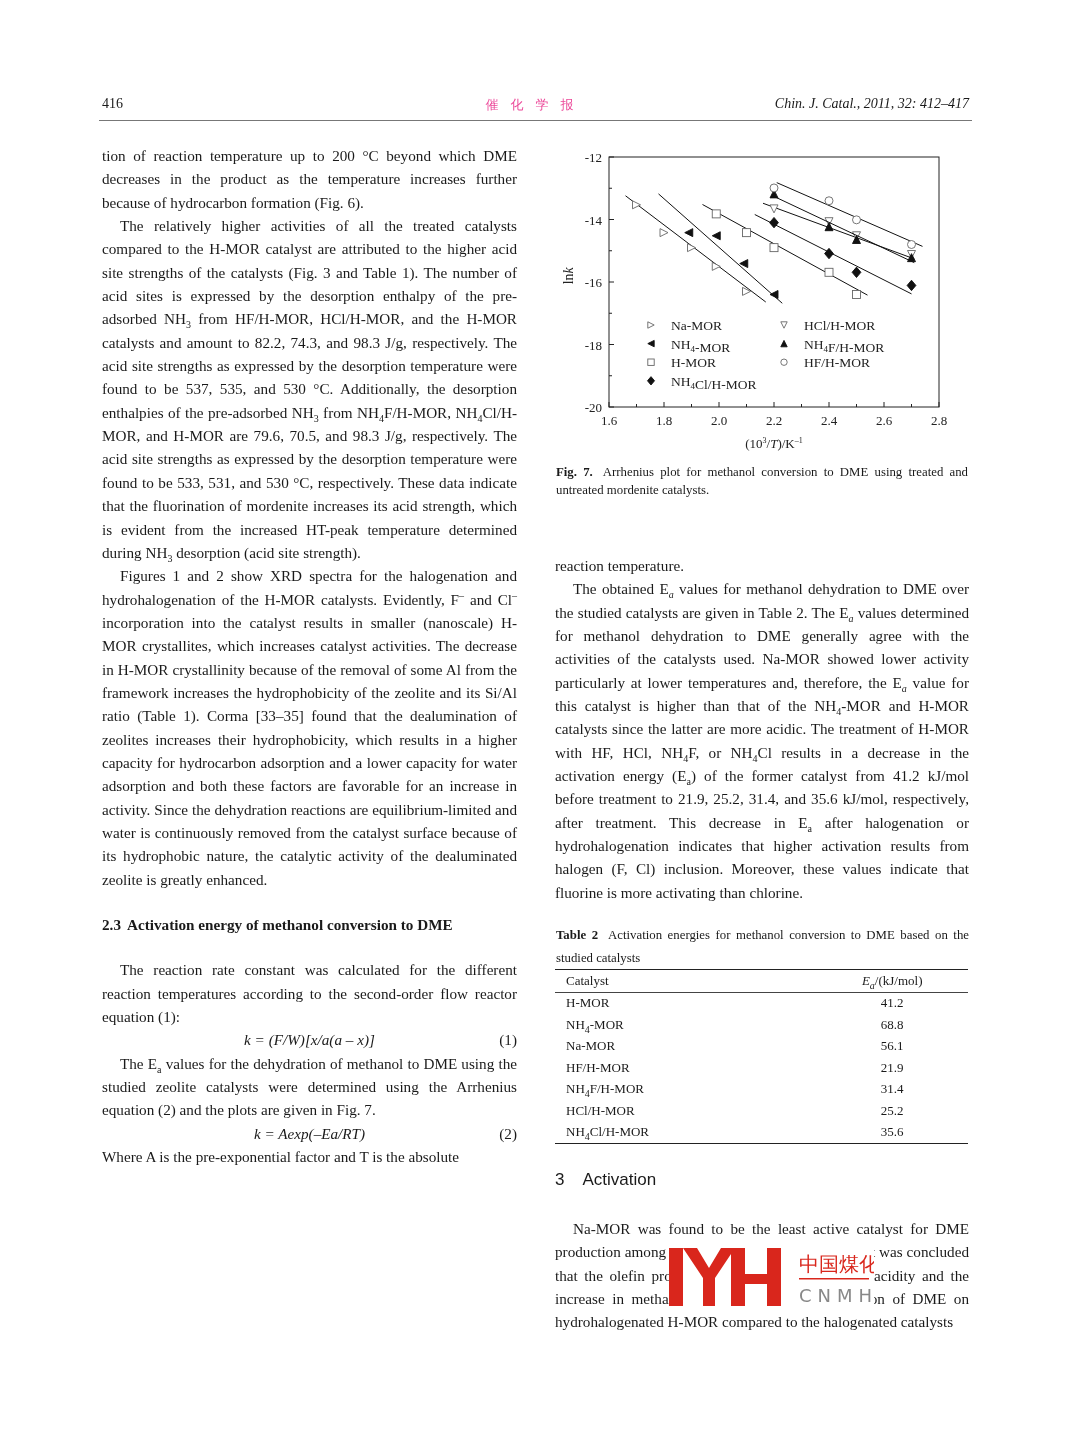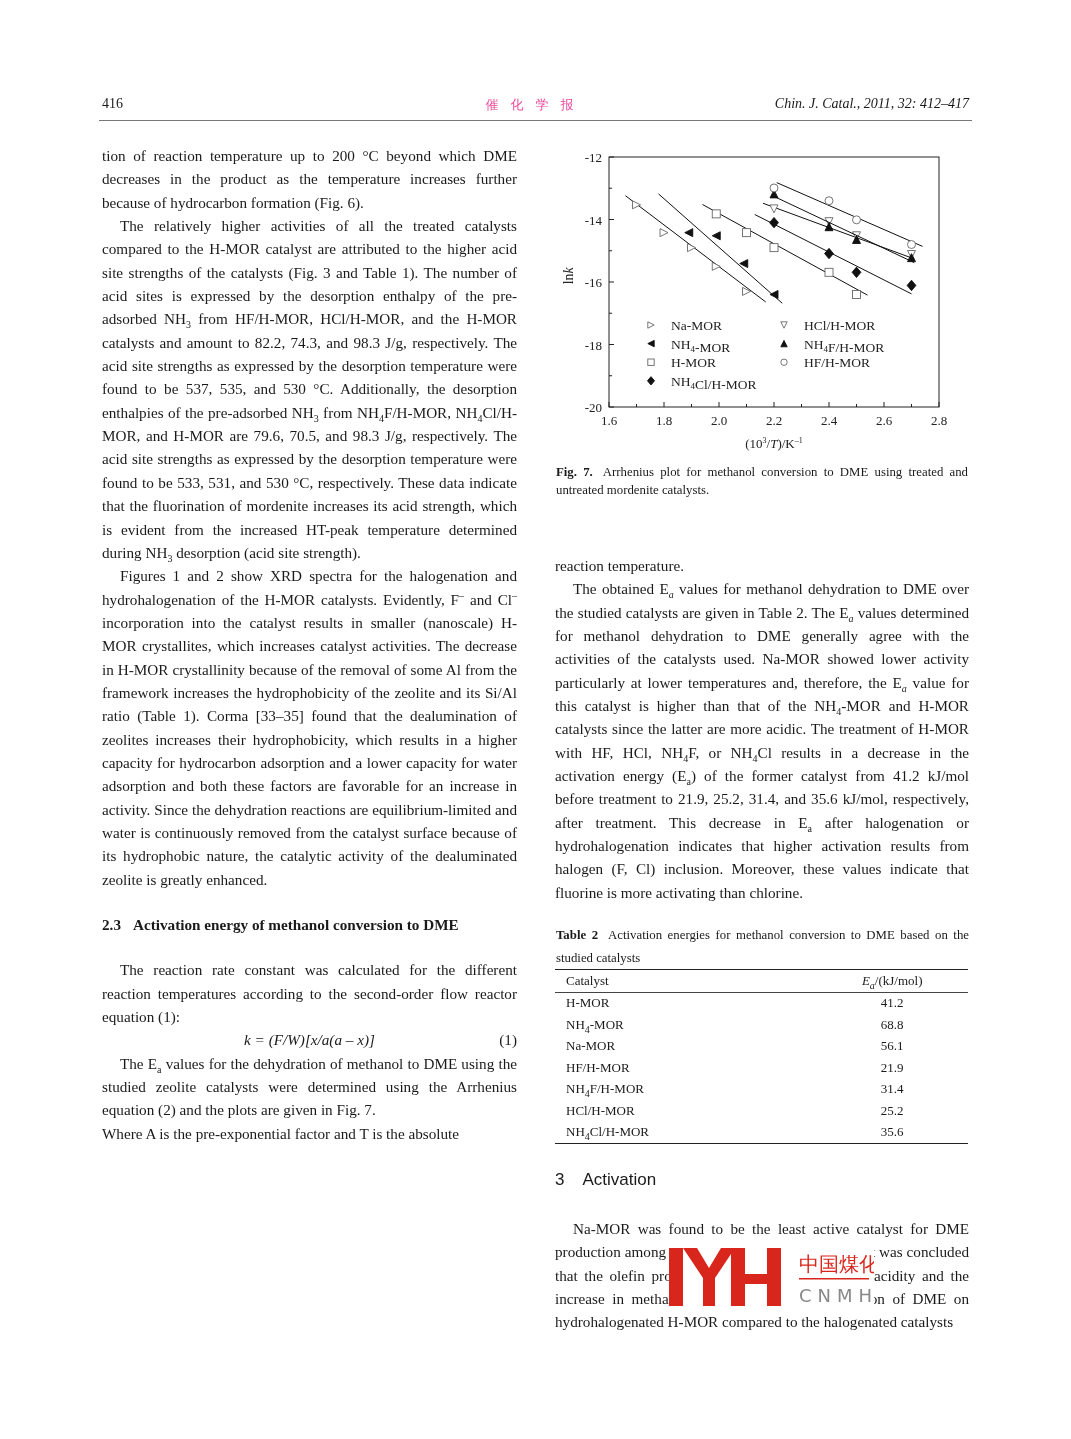--- a/index.html
+++ b/index.html
@@ -42,24 +42,25 @@
   <span class="pn">416</span>
   <span class="jn">催化学报</span>
   <span class="cite"><i>Chin. J. Catal., 2011, 32: 412–417</i></span>
 </div>
 <div class="hrule"></div>
 
 <div class="col colL">
   <p>tion of reaction temperature up to 200 °C beyond which DME decreases in the product as the temperature increases further because of hydrocarbon formation (Fig. 6).</p>
   <p class="ind"><span>The relatively higher activities of all the treated catalysts compared to the H-MOR catalyst are attributed to the higher acid site strengths of the catalysts (Fig. 3 and Table 1). The number of acid sites is expressed by the desorption enthalpy of the pre-adsorbed NH</span><sub>3</sub><span> from HF/H-MOR, HCl/H-MOR, and the H-MOR catalysts and amount to 82.2, 74.3, and 98.3 J/g, respectively. The acid site strengths as expressed by the desorption temperature were found to be 537, 535, and 530 °C. Additionally, the desorption enthalpies of the pre-adsorbed NH</span><sub>3</sub><span> from NH</span><sub>4</sub><span>F/H-MOR, NH</span><sub>4</sub><span>Cl/H-MOR, and H-MOR are 79.6, 70.5, and 98.3 J/g, respectively. The acid site strengths as expressed by the desorption temperature were found to be 533, 531, and 530 °C, respectively. These data indicate that the fluorination of mordenite increases its acid strength, which is evident from the increased HT-peak temperature determined during NH</span><sub>3</sub><span> desorption (acid site strength).</span></p>
   <p class="ind"><span>Figures 1 and 2 show XRD spectra for the halogenation and hydrohalogenation of the H-MOR catalysts. Evidently, F</span><sup>–</sup><span> and Cl</span><sup>–</sup><span> incorporation into the catalyst results in smaller (nanoscale) H-MOR crystallites, which increases catalyst activities. The decrease in H-MOR crystallinity because of the removal of some Al from the framework increases the hydrophobicity of the zeolite and its Si/Al ratio (Table 1). Corma [33–35] found that the dealumination of zeolites increases their hydrophobicity, which results in a higher capacity for hydrocarbon adsorption and a lower capacity for water adsorption and both these factors are favorable for an increase in activity. Since the dehydration reactions are equilibrium-limited and water is continuously removed from the catalyst surface because of its hydrophobic nature, the catalytic activity of the dealuminated zeolite is greatly enhanced.</span></p>
-  <p class="sec"><span style="margin-right:12px">2.3</span><span>Activation energy of methanol conversion to DME</span></p>
+  <p class="sec"><span style="margin-right:6px">2.3</span><span>Activation energy of methanol conversion to DME</span></p>
   <p class="ind">The reaction rate constant was calculated for the different reaction temperatures according to the second-order flow reactor equation (1):</p>
   <p class="eq"><span>k = (F/W)[x/a(a – x)]</span><span class="num">(1)</span></p>
   <p class="ind"><span>The E</span><sub>a</sub><span> values for the dehydration of methanol to DME using the studied zeolite catalysts were determined using the Arrhenius equation (2) and the plots are given in Fig. 7.</span></p>
+  <p class="eq"><span>k = Aexp(–Ea/RT)</span><span class="num">(2)</span></p>
   <p>Where A is the pre-exponential factor and T is the absolute</p>
 </div>
 
 <svg id="chart" width="420" height="320">
     <rect x="54" y="17" width="330" height="250" fill="none" stroke="#222" stroke-width="1"></rect>
     <line x1="54" y1="267" x2="54" y2="262" stroke="#222"></line>
     <line x1="81.50000000000003" y1="267" x2="81.50000000000003" y2="264" stroke="#222"></line>
     <text x="54" y="285" font-size="13" text-anchor="middle" fill="#222">1.6</text>
     <line x1="109" y1="267" x2="109" y2="262" stroke="#222"></line>
     <line x1="136.50000000000006" y1="267" x2="136.50000000000006" y2="264" stroke="#222"></line>

